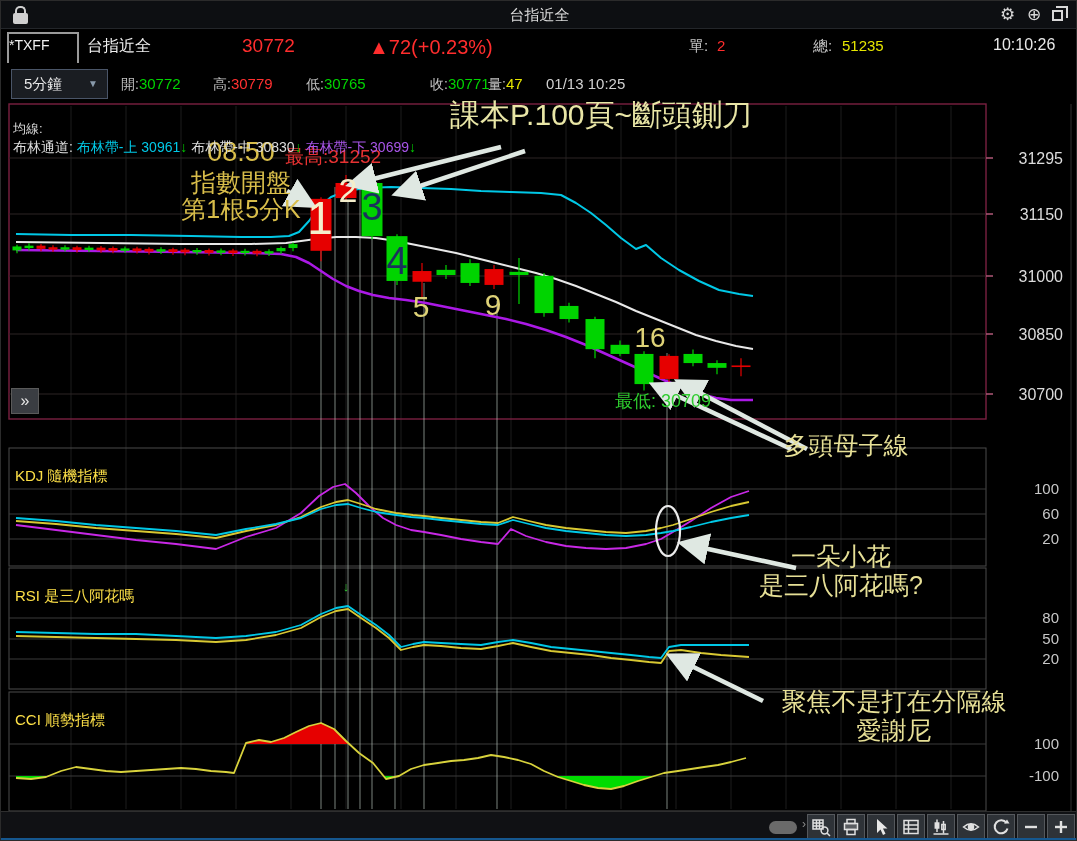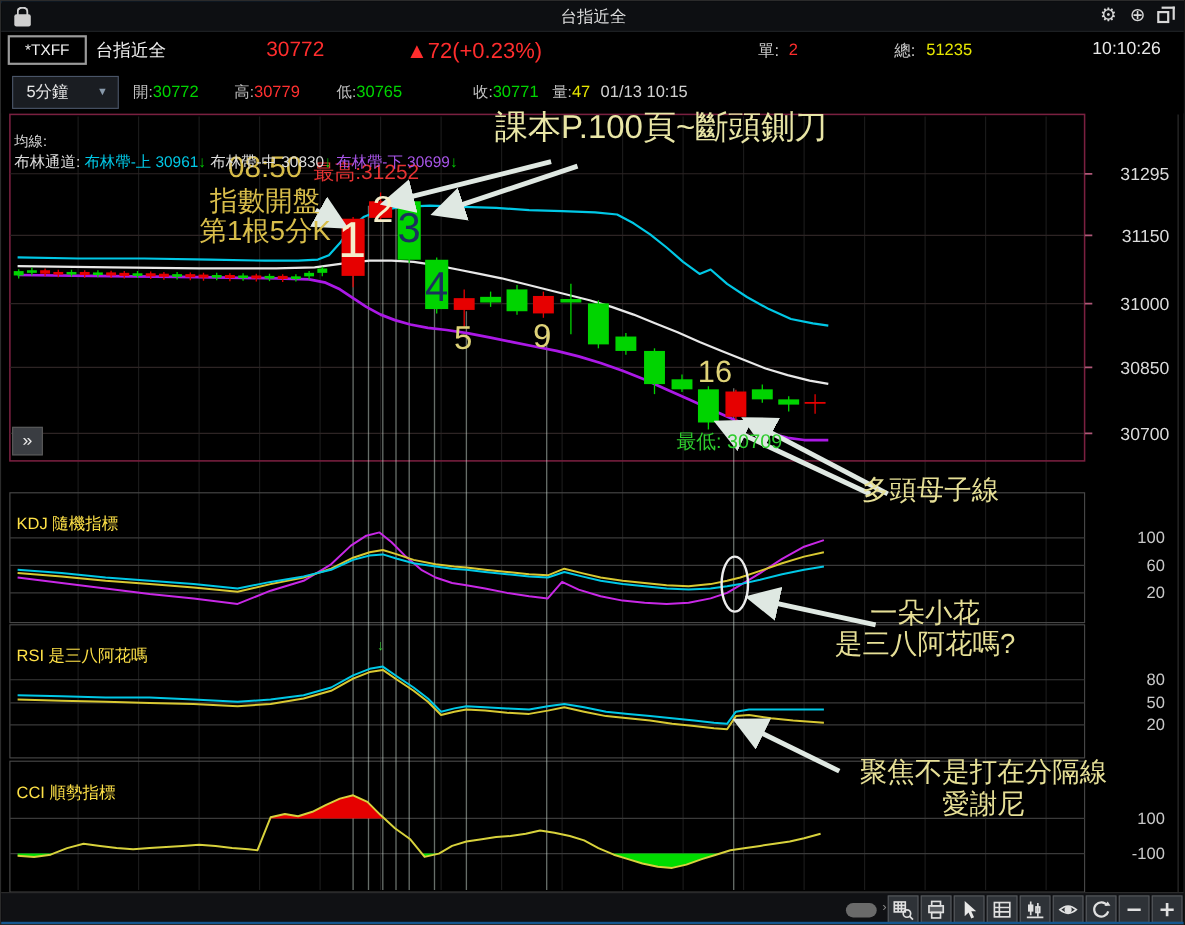--- a/index.html
+++ b/index.html
@@ -11,21 +11,21 @@
   #topblue{position:absolute;left:0;top:0;width:290px;height:2px;background:#1e6fc0;}
   #bottomblue{position:absolute;left:0;bottom:0;width:1077px;height:2px;background:#15578f;}
   .win-title{position:absolute;left:0;right:0;top:5px;text-align:center;color:#dcdcdc;font-size:15px;}
   .lockbody{position:absolute;left:12px;top:12px;width:15px;height:11px;background:#cfcfcf;border-radius:2px;}
   .lockbody:before{content:"";position:absolute;left:2px;top:-7px;width:7px;height:8px;border:2.5px solid #cfcfcf;border-bottom:none;border-radius:5px 5px 0 0;}
   .tb-ico{position:absolute;top:3px;color:#d8d8d8;font-size:17px;cursor:default;}
   .copyicon{position:absolute;top:9px;width:11px;height:11px;border:2px solid #d8d8d8;}
   .copyicon:before{content:"";position:absolute;left:2px;top:-6px;width:10px;height:10px;border-top:2px solid #d8d8d8;border-right:2px solid #d8d8d8;}
   
   #quoterow{position:absolute;left:0;top:28px;width:1077px;height:34px;background:#000;}
-  .txffbox{position:absolute;left:6px;top:3px;width:72px;height:27px;border:2px solid #9a9a9a;color:#f0f0f0;font-size:14px;text-align:center;line-height:23px;background:#000;}
+  .txffbox{position:absolute;left:6px;top:3px;width:72px;height:38px;border:2px solid #9a9a9a;color:#f0f0f0;font-size:14px;line-height:23px;background:#000;}
   .q-name{position:absolute;left:86px;top:7px;color:#f0f0f0;font-size:16px;}
   .q-last{position:absolute;left:241px;top:6px;color:#ff2d2d;font-size:19px;}
   .q-chg{position:absolute;left:368px;top:7px;color:#ff2d2d;font-size:20px;}
   .q-lab{color:#c8c8c8;font-size:15px;}
   .q-red{color:#ff2d2d;font-size:15px;}
   .q-yel{color:#e6e600;font-size:15px;}
   .q-time{position:absolute;left:992px;top:7px;color:#e8e8e8;font-size:16px;}
   
   #ctrlrow{position:absolute;left:0;top:62px;width:1077px;height:40px;background:#000;}
   .dropdown{position:absolute;left:10px;top:6px;width:97px;height:30px;background:#1a1d22;border:1px solid #4a5568;color:#e8e8e8;font-size:15px;line-height:28px;padding-left:12px;cursor:pointer;}
@@ -79,22 +79,22 @@
 
   <div id="ctrlrow">
     <div class="dropdown">
       <span>5分鐘</span>
       <span class="dd-caret">▼</span>
     </div>
     <span class="stat" style="left:120px;"><span>開:</span><span class="v-grn">30772</span></span>
     <span class="stat" style="left:212px;"><span>高:</span><span class="v-red">30779</span></span>
     <span class="stat" style="left:305px;"><span>低:</span><span class="v-grn">30765</span></span>
     <span class="stat" style="left:397px;margin-left:32px;"><span>收:</span><span class="v-grn">30771</span></span>
-    <span class="stat" style="left:487px;margin-left:14px;"><span>量:</span><span class="v-yel">47</span></span>
-    <span class="stat v-wht" style="left:545px;">01/13 10:15</span>
+    <span class="stat" style="left:487px;"><span>量:</span><span class="v-yel">47</span></span>
+    <span class="stat v-wht" style="left:545px;">01/13 10:25</span>
   </div>
 
   <svg id="chart" class="abs" style="left:0;top:0;" width="1077" height="841">
       <defs>
         <marker id="ah" markerWidth="7" markerHeight="7" refX="5.2" refY="3.5" orient="auto" markerUnits="strokeWidth">
           <polygon points="0,0 7,3.5 0,7" fill="#dfe8e2"></polygon>
         </marker>
       </defs>
       <line x1="70" y1="105" x2="70" y2="808" stroke="#1c1c1c" stroke-width="1"></line>
       <line x1="125" y1="105" x2="125" y2="808" stroke="#1c1c1c" stroke-width="1"></line>

